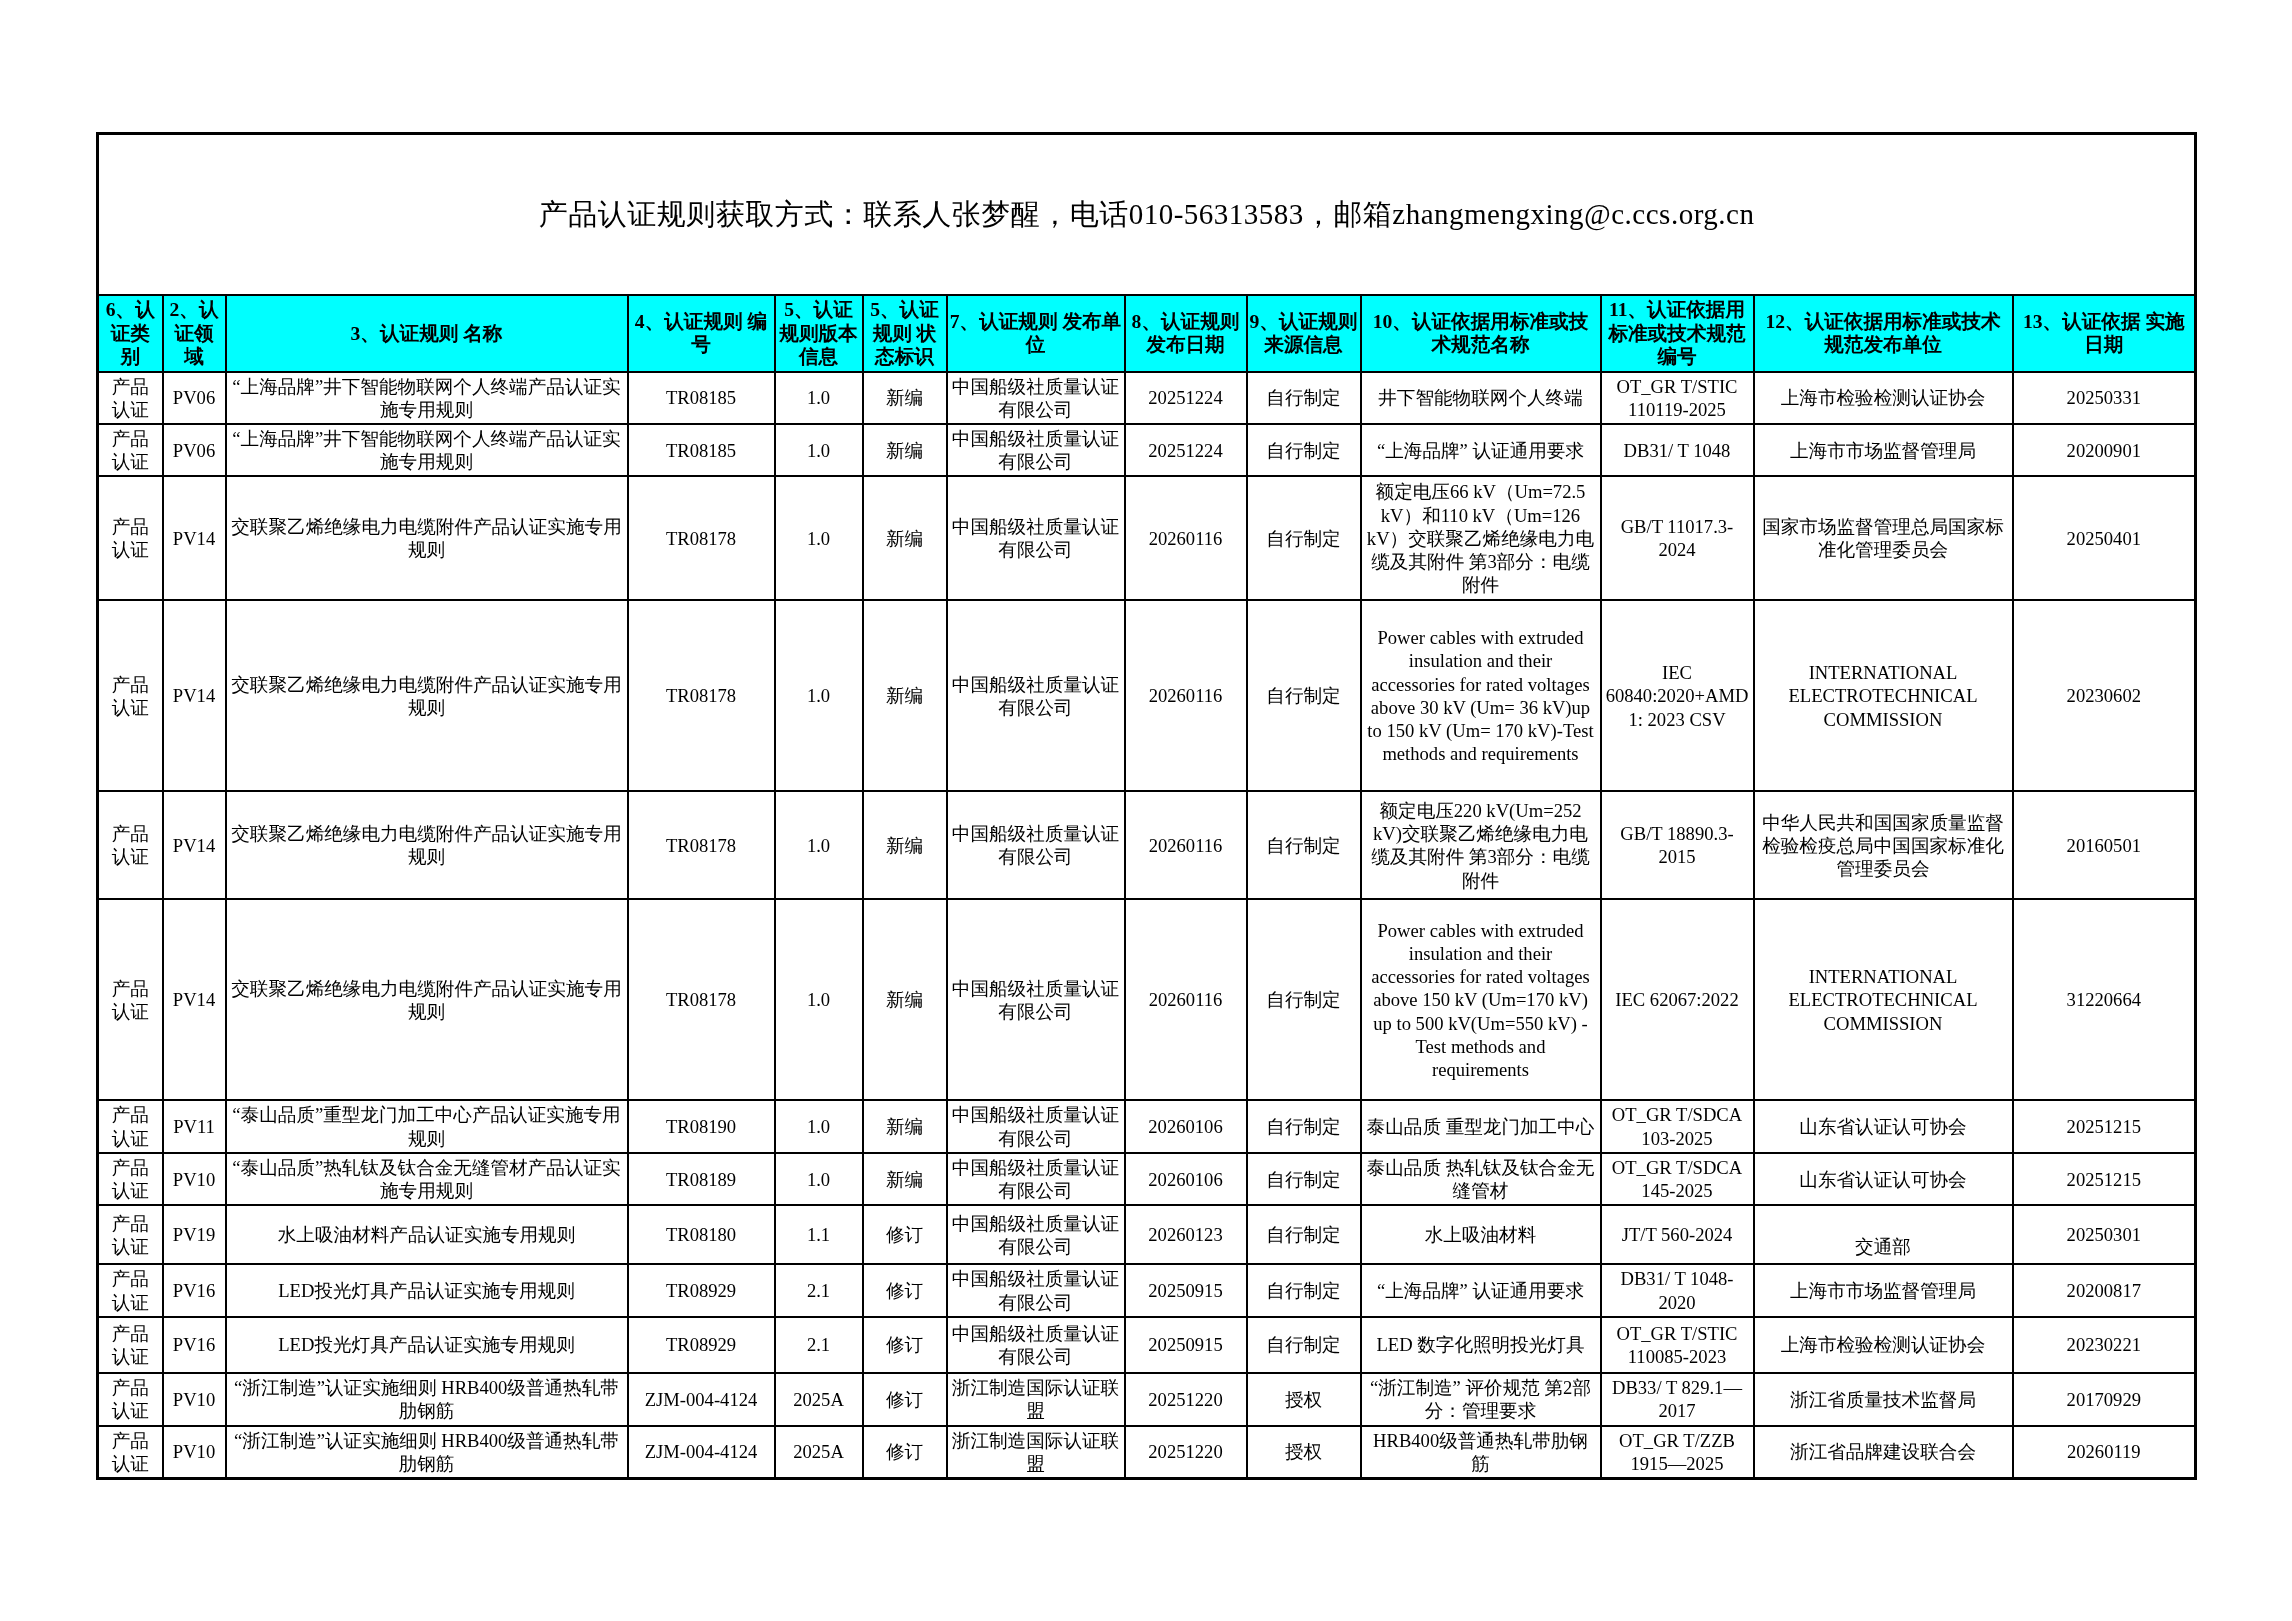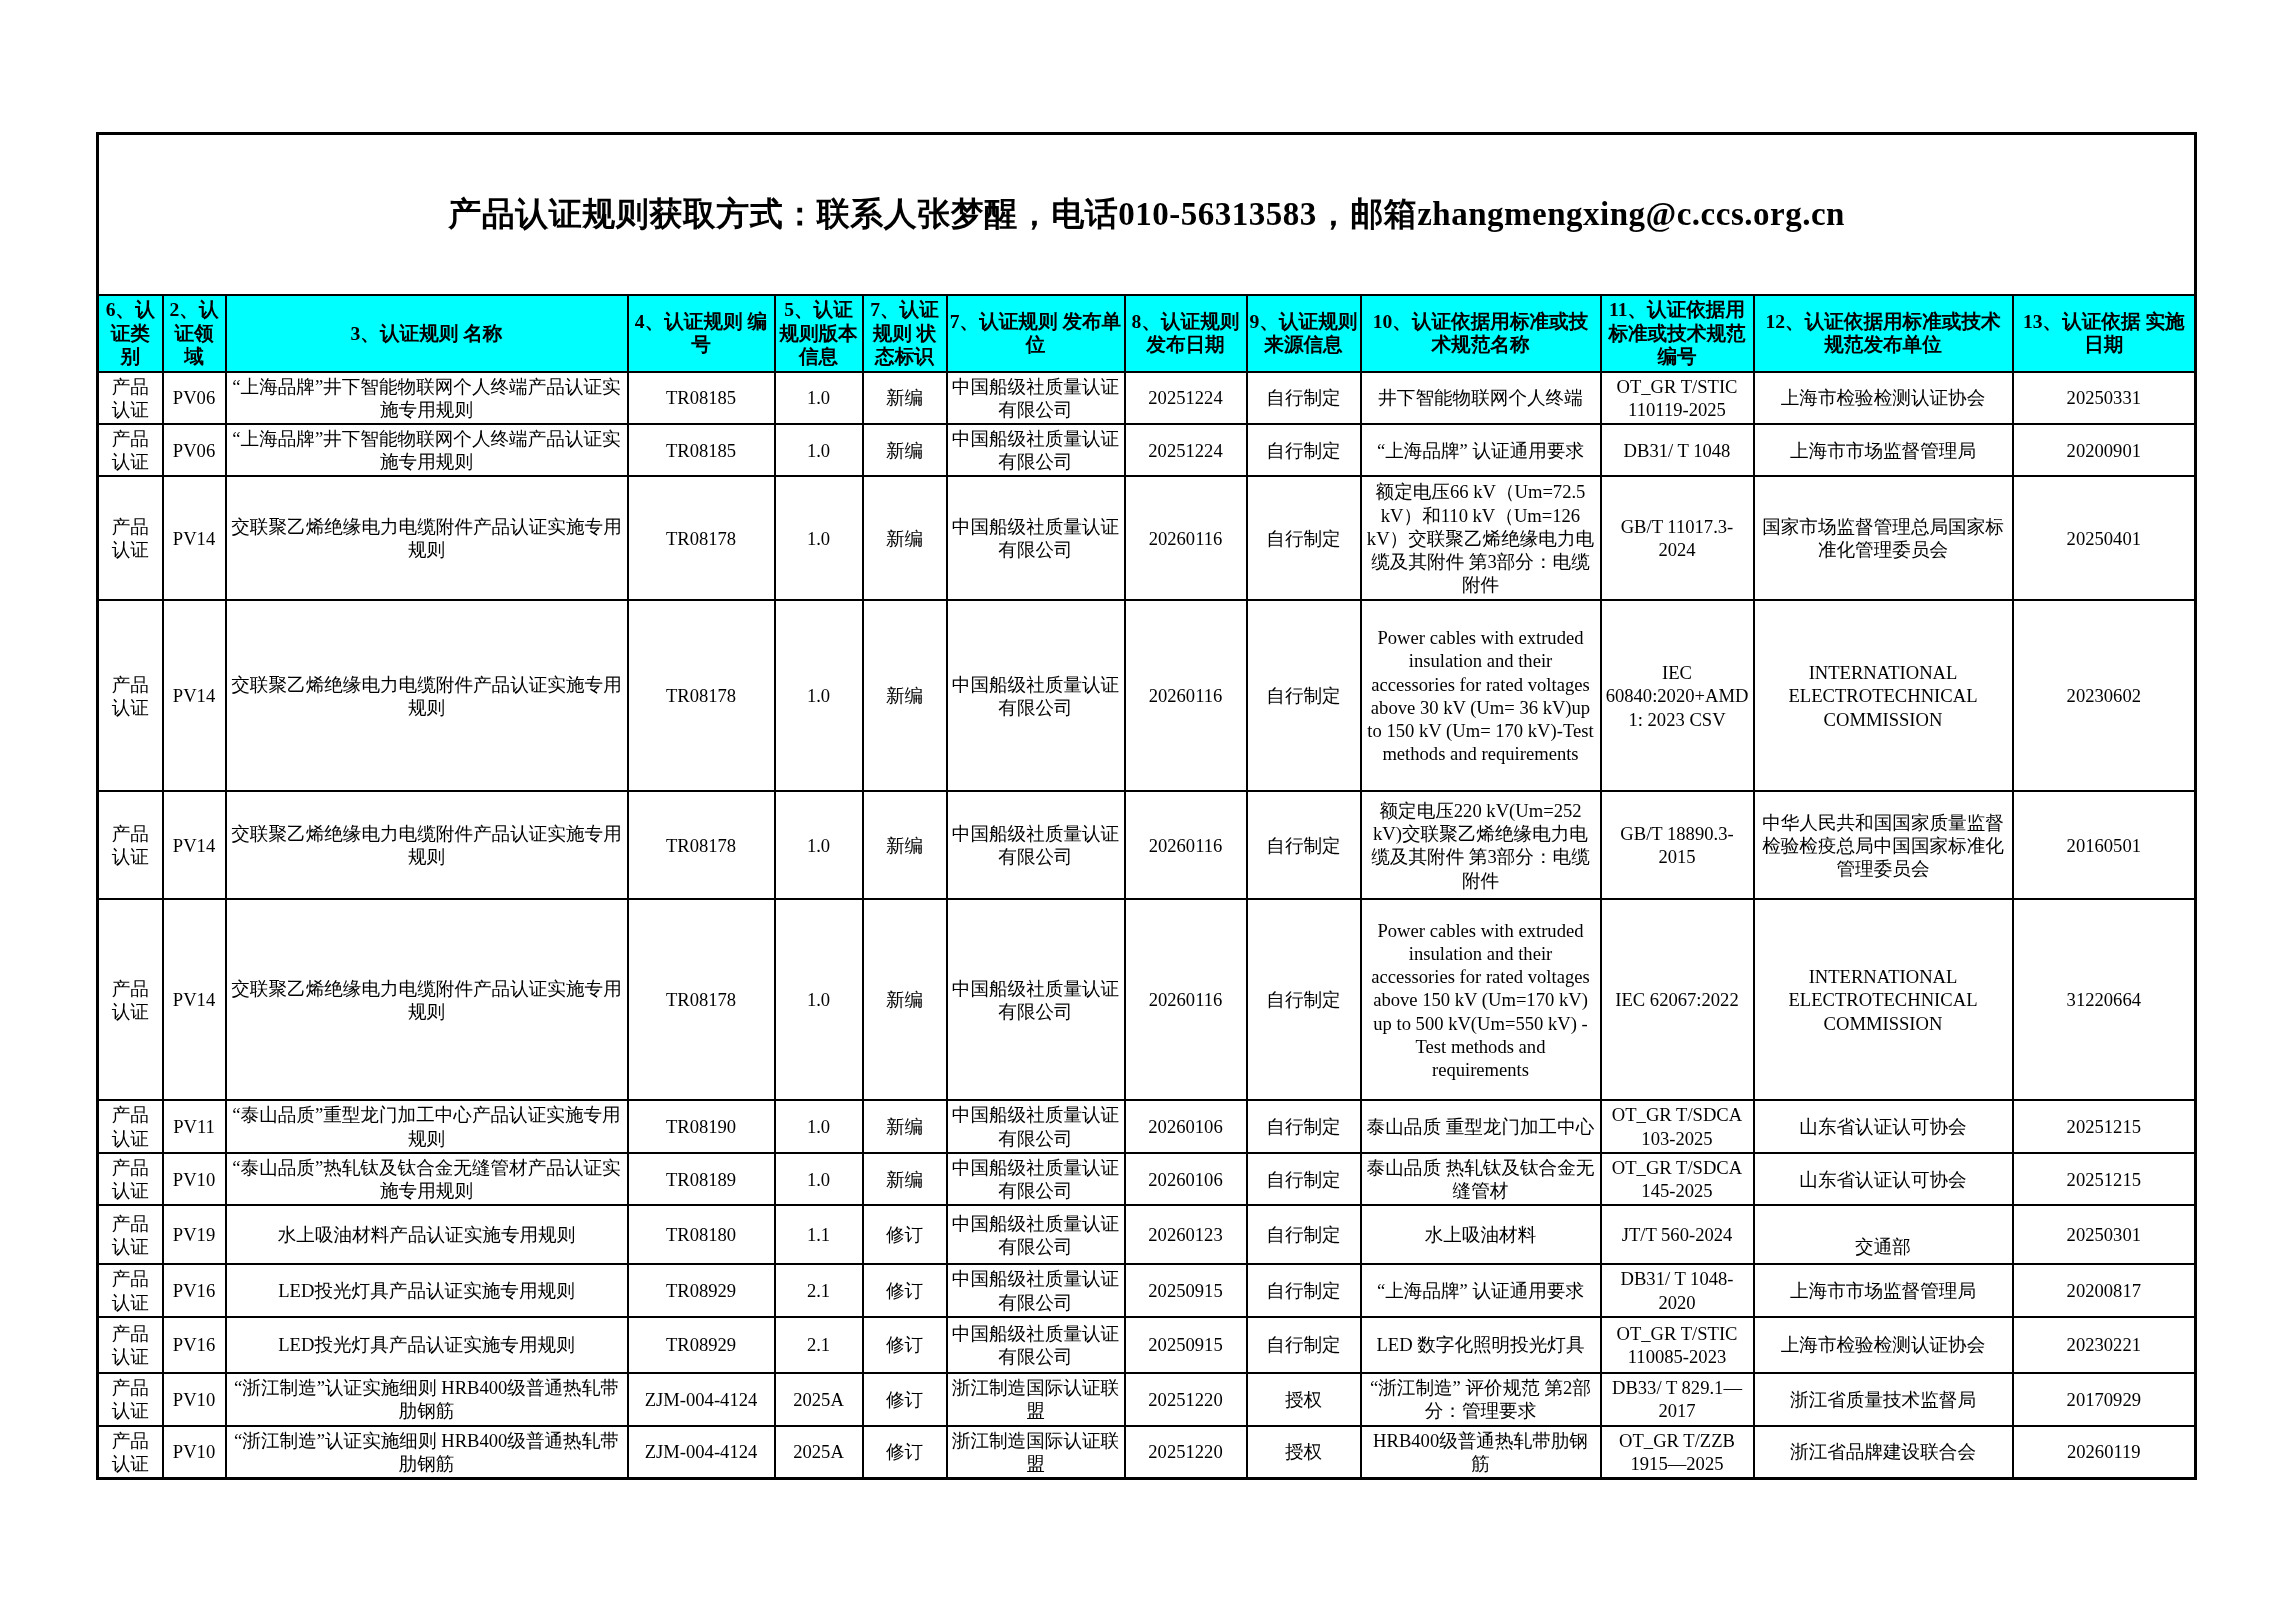--- a/index.html
+++ b/index.html
@@ -28,22 +28,22 @@
   .cert-table td, .cert-table th {
     border: 2px solid #000000;
     vertical-align: middle;
     text-align: center;
     padding: 2px 3.9px;
     overflow: hidden;
     word-break: break-word;
   }
   .title-row td {
     height: 155px;
-    font-size: 33px;
-    font-weight: bold;
+    font-size: 29px;
+    font-weight: normal;
     border-bottom: 2.9px solid #000000;
     background: #ffffff;
     letter-spacing: 0.5px;
   }
   .header-row th {
     background: #00ffff;
     font-size: 19.6px;
     font-weight: bold;
     line-height: 1.2;
     height: 59px;
@@ -81,21 +81,21 @@
         <td colspan="13">产品认证规则获取方式：联系人张梦醒，电话010-56313583，邮箱zhangmengxing@c.ccs.org.cn</td>
       </tr>
       <tr class="header-row" id="header-row">
           <th>6、认证类别</th>
           <th>2、认证领域</th>
           <th>3、认证规则
 名称</th>
           <th>4、认证规则
 编号</th>
           <th>5、认证规则版本信息</th>
-          <th>7、认证规则 状态标识</th>
+          <th>5、认证规则 状态标识</th>
           <th>7、认证规则
 发布单位</th>
           <th>8、认证规则
 发布日期</th>
           <th>9、认证规则
 来源信息</th>
           <th>10、认证依据用标准或技术规范名称</th>
           <th>11、认证依据用标准或技术规范编号</th>
           <th>12、认证依据用标准或技术规范发布单位</th>
           <th>13、认证依据

